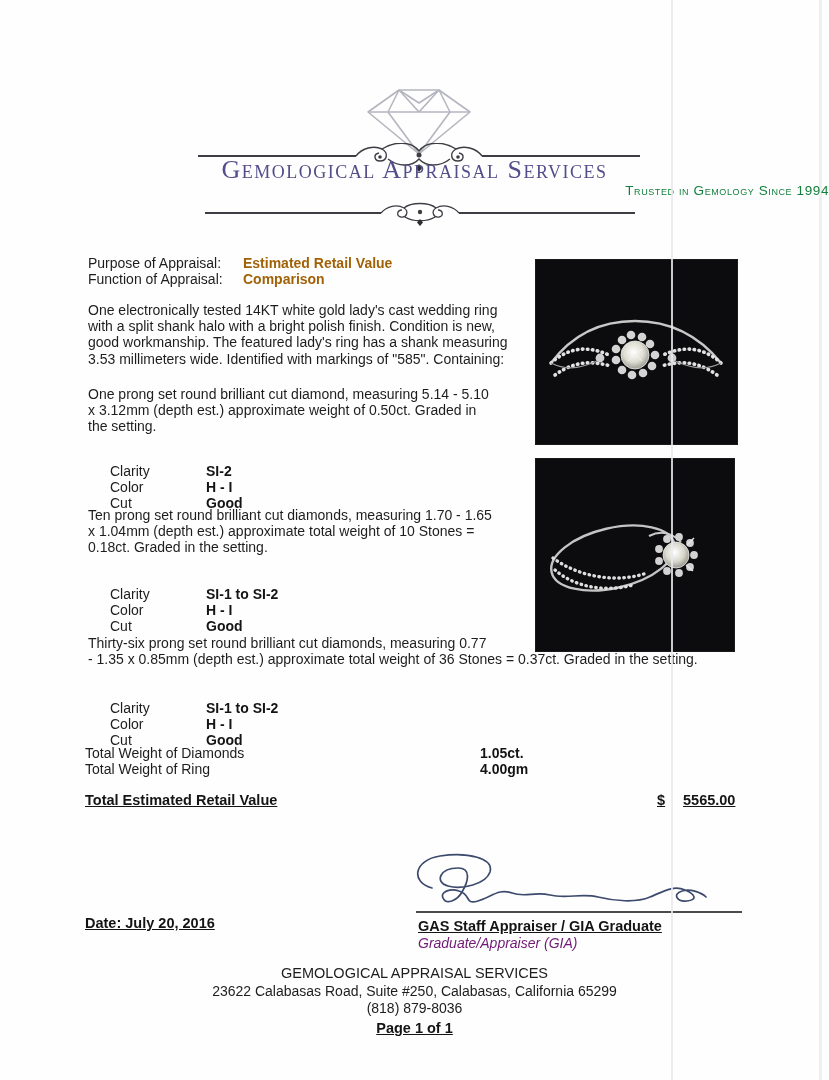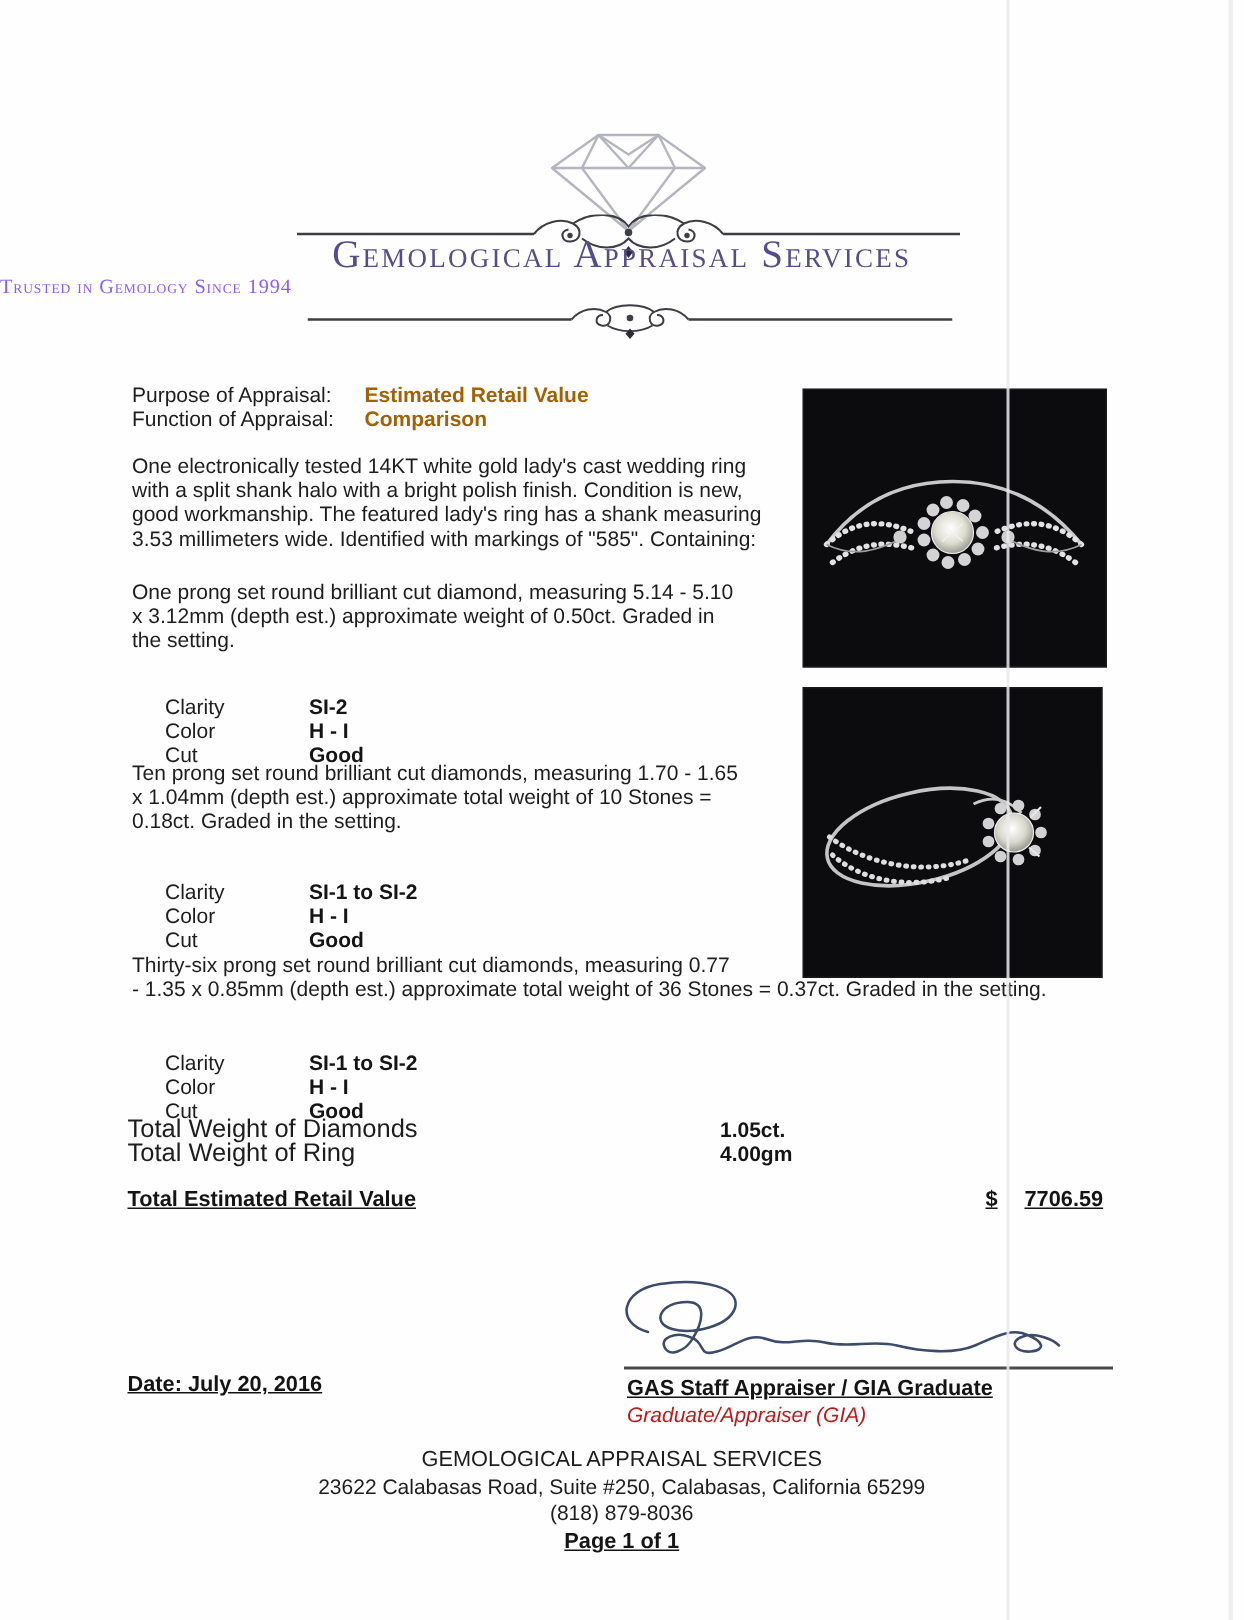--- a/index.html
+++ b/index.html
@@ -3,35 +3,35 @@
 <meta charset="utf-8">
 <style>
   html,body{margin:0;padding:0;}
   body{width:829px;height:1080px;position:relative;overflow:hidden;background:#fefefe;
        font-family:"Liberation Sans",sans-serif;color:#1d1d1d;}
   .abs{position:absolute;}
   
   .brand-title{left:0;right:0;top:155px;text-align:center;
     font-family:"Liberation Serif",serif;font-variant:small-caps;
     font-size:26px;letter-spacing:1.5px;color:#534e8a;font-weight:500;}
-  .brand-tagline{left:0;right:0;top:183px;text-align:left;
-    font-family:Liberation Serif, serif;font-variant:small-caps;
-    font-size:13.5px;letter-spacing:.6px;color:#8b5cf6;}
+  .brand-tagline{left:0;right:0;top:183px;text-align:right;
+    font-family:Liberation Sans, sans-serif;font-variant:small-caps;
+    font-size:13.5px;letter-spacing:.6px;color:#15803d;}
   svg{display:block;}
   
   .txt{font-size:14px;line-height:16.2px;white-space:pre-line;}
   .lbl{font-size:14px;}
   .val{font-size:14px;font-weight:700;color:#a16207;}
   .gradeblock{line-height:16.2px;font-size:14px;margin-top:16px;}
   .gradeblock .row span.l{display:inline-block;width:96px;}
   .gradeblock .row span.v{font-weight:700;color:#141414;}
-  .totlines{line-height:16.3px;font-size:17px;}
+  .totlines{line-height:16.3px;font-size:14px;}
   .totvals{line-height:16.3px;font-size:14px;font-weight:700;color:#141414;}
   .bold{font-weight:700;color:#141414;text-decoration:underline;}
-  .italic{font-style:italic;font-weight:400;color:#b91c1c;}
+  .italic{font-style:italic;font-weight:400;color:#701a75;}
   
   .photo{background:#0c0c0e;box-shadow:0 0 0 1px #1a1a1a inset;}
   
   .fcenter{left:0;right:0;text-align:center;}
   .sig-line{background:#4b4b4b;height:2px;}
   .fold-line{left:671px;top:0;width:2px;height:1080px;background:rgba(234,234,238,.85);z-index:30;}
   .edge-line{left:819px;top:0;width:3px;height:1080px;background:rgba(185,185,192,.22);z-index:30;}
 </style>
 </head>
 <body>
@@ -205,21 +205,21 @@
   <div>Total Weight of Diamonds</div>
   <div>Total Weight of Ring</div>
 </div>
 <div class="abs totvals" style="left:480px;top:745px;">
   <div>1.05ct.</div>
   <div>4.00gm</div>
 </div>
 
 <div class="abs bold" style="left:85px;top:792px;font-size:14.5px;">Total Estimated Retail Value</div>
 <div class="abs bold" style="left:657px;top:792px;font-size:14.5px;">$</div>
-<div class="abs bold" style="left:683px;top:792px;font-size:14.5px;">7706.59</div>
+<div class="abs bold" style="left:683px;top:792px;font-size:14.5px;">5565.00</div>
 
 <div class="abs" style="left:402px;top:848px;width:310px;height:62px;">
   <svg width="310" height="62" viewBox="0 0 310 62" fill="none">
     <path d="M30,40 C8,34 12,12 38,8 C66,4 92,10 88,24 C84,36 60,42 46,38 C32,34 38,20 56,20 C70,20 66,34 60,44 C55,53 44,57 41,50 C38,44 48,40 57,43 C70,47 62,57 76,53 C90,49 96,40 110,45 C124,50 132,43 148,47 C164,51 180,45 196,49 C212,53 234,55 248,49 C262,43 272,37 283,42 C293,46 296,52 285,53 C275,54 270,46 280,43 C288,40 300,45 304,49" stroke="#3c4a6e" stroke-width="1.7" stroke-linecap="round"></path>
   </svg>
 </div>
 <div class="abs sig-line" style="left:416px;top:911px;width:326px;"></div>
 
 <div class="abs bold" style="left:85px;top:915px;font-size:14.5px;">Date: July 20, 2016</div>
 <div class="abs bold" style="left:418px;top:918px;font-size:14.5px;">GAS Staff Appraiser / GIA Graduate</div>

